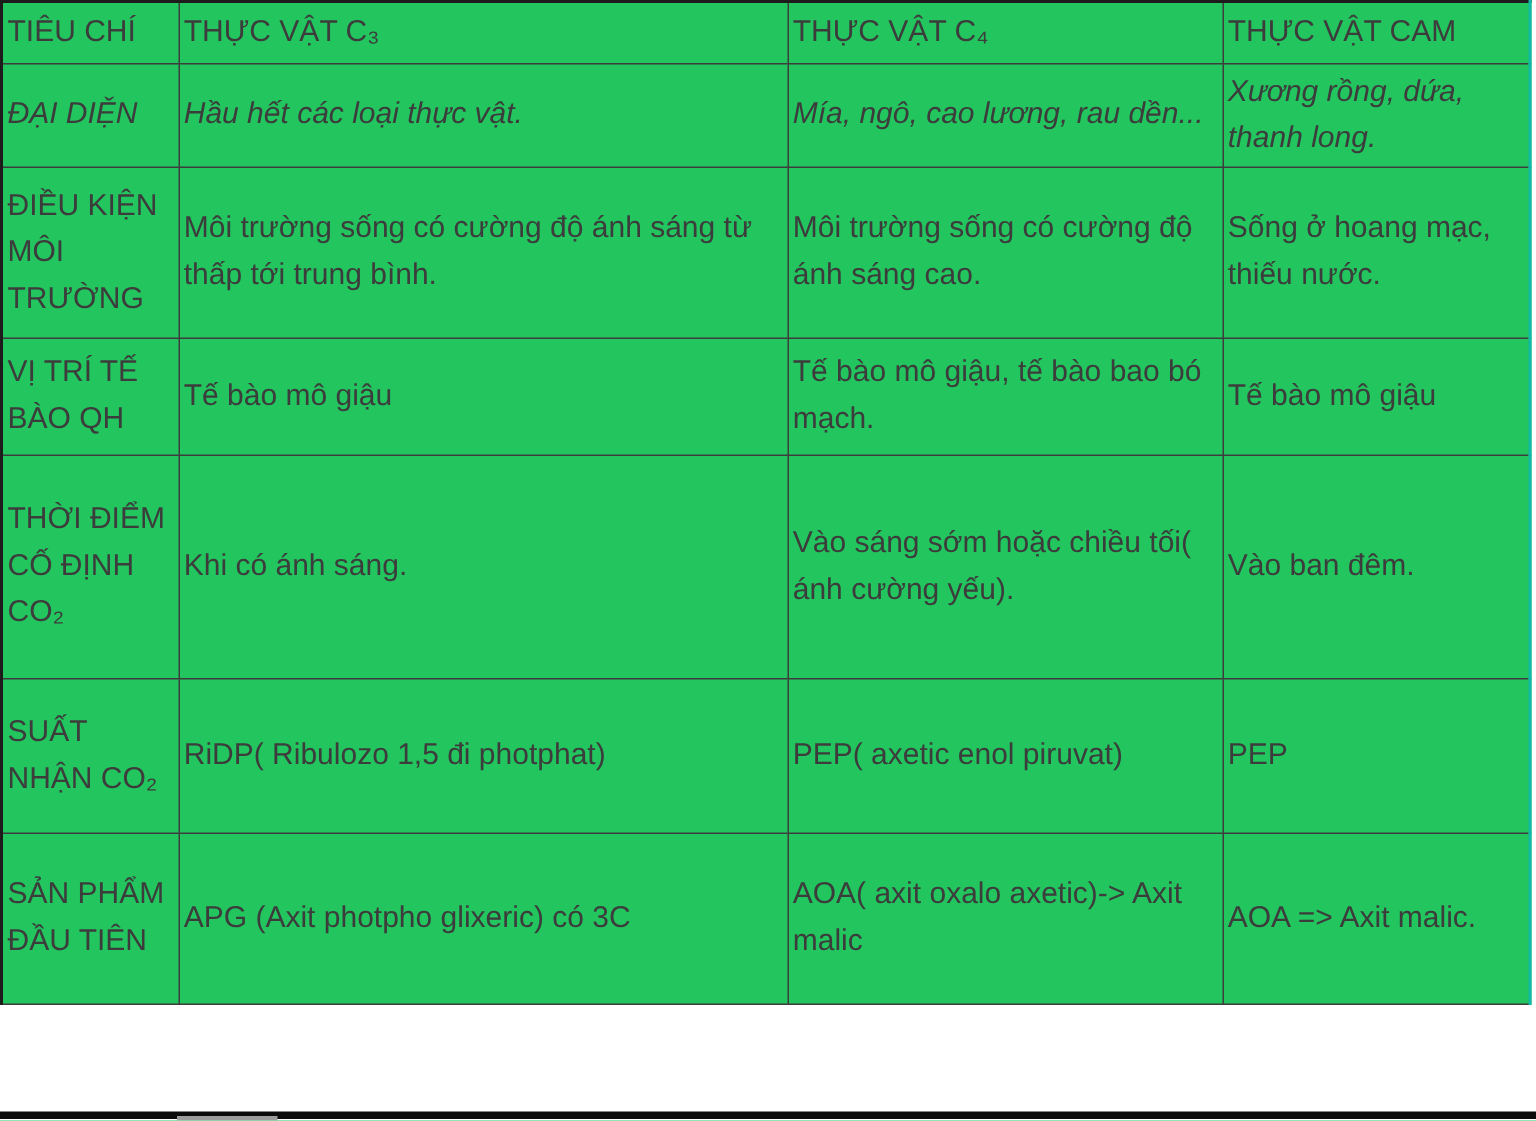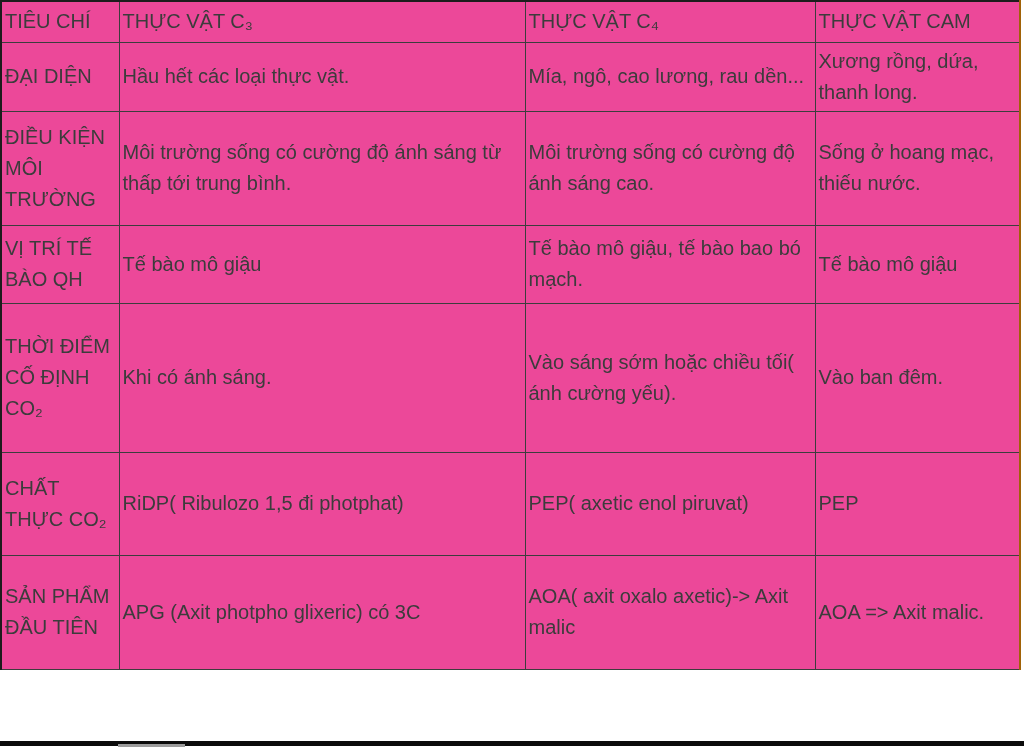--- a/index.html
+++ b/index.html
@@ -9,37 +9,37 @@
     background: #ffffff;
     overflow: hidden;
     position: relative;
     font-family: "Liberation Sans", "DejaVu Sans", sans-serif;
     color: #3c3c3c;
   }
   table.cmp {
     border-collapse: collapse;
     table-layout: fixed;
     width: 1019px;
-    background: #ec4899;
+    background: #22c55e;
     border-top: 2px solid #1c1c1c;
     border-left: 2px solid #1c1c1c;
-    border-right: 2px solid #a16207;
+    border-right: 2px solid #14b8a6;
   }
   .cmp th, .cmp td {
     border: 1px solid #3d3d3d;
     font-weight: normal;
     text-align: left;
     vertical-align: middle;
     padding: 2px 4px 2px 3px;
     font-size: 20px;
     line-height: 31px;
     overflow: hidden;
   }
   .cmp thead tr { height: 41px; }
-  .cmp tbody tr:nth-child(1) { height: 69px; }
+  .cmp tbody tr:nth-child(1) { height: 69px; font-style: italic; }
   .cmp tbody tr:nth-child(2) { height: 114px; }
   .cmp tbody tr:nth-child(3) { height: 78px; padding-left: 16px; }
   .cmp tbody tr:nth-child(4) { height: 149px; }
   .cmp tbody tr:nth-child(5) { height: 103px; }
   .cmp tbody tr:nth-child(6) { height: 114px; }
   .cmp tbody tr:nth-child(7) { height: 64px; }
   .bottom-bar {
     position: absolute;
     left: 0; top: 741px;
     width: 1024px; height: 5px;
@@ -89,21 +89,21 @@
       <td>Tế bào mô giậu, tế bào bao bó mạch.</td>
       <td>Tế bào mô giậu</td>
     </tr>
     <tr>
       <th>THỜI ĐIỂM CỐ ĐỊNH CO₂</th>
       <td>Khi có ánh sáng.</td>
       <td>Vào sáng sớm hoặc chiều tối( ánh cường yếu).</td>
       <td>Vào ban đêm.</td>
     </tr>
     <tr>
-      <th>CHẤT THỰC CO₂</th>
+      <th>SUẤT NHẬN CO₂</th>
       <td>RiDP( Ribulozo 1,5 đi photphat)</td>
       <td>PEP( axetic enol piruvat)</td>
       <td>PEP</td>
     </tr>
     <tr>
       <th>SẢN PHẨM ĐẦU TIÊN</th>
       <td>APG (Axit photpho glixeric) có 3C</td>
       <td>AOA( axit oxalo axetic)-&gt; Axit malic</td>
       <td>AOA =&gt; Axit malic.</td>
     </tr>

